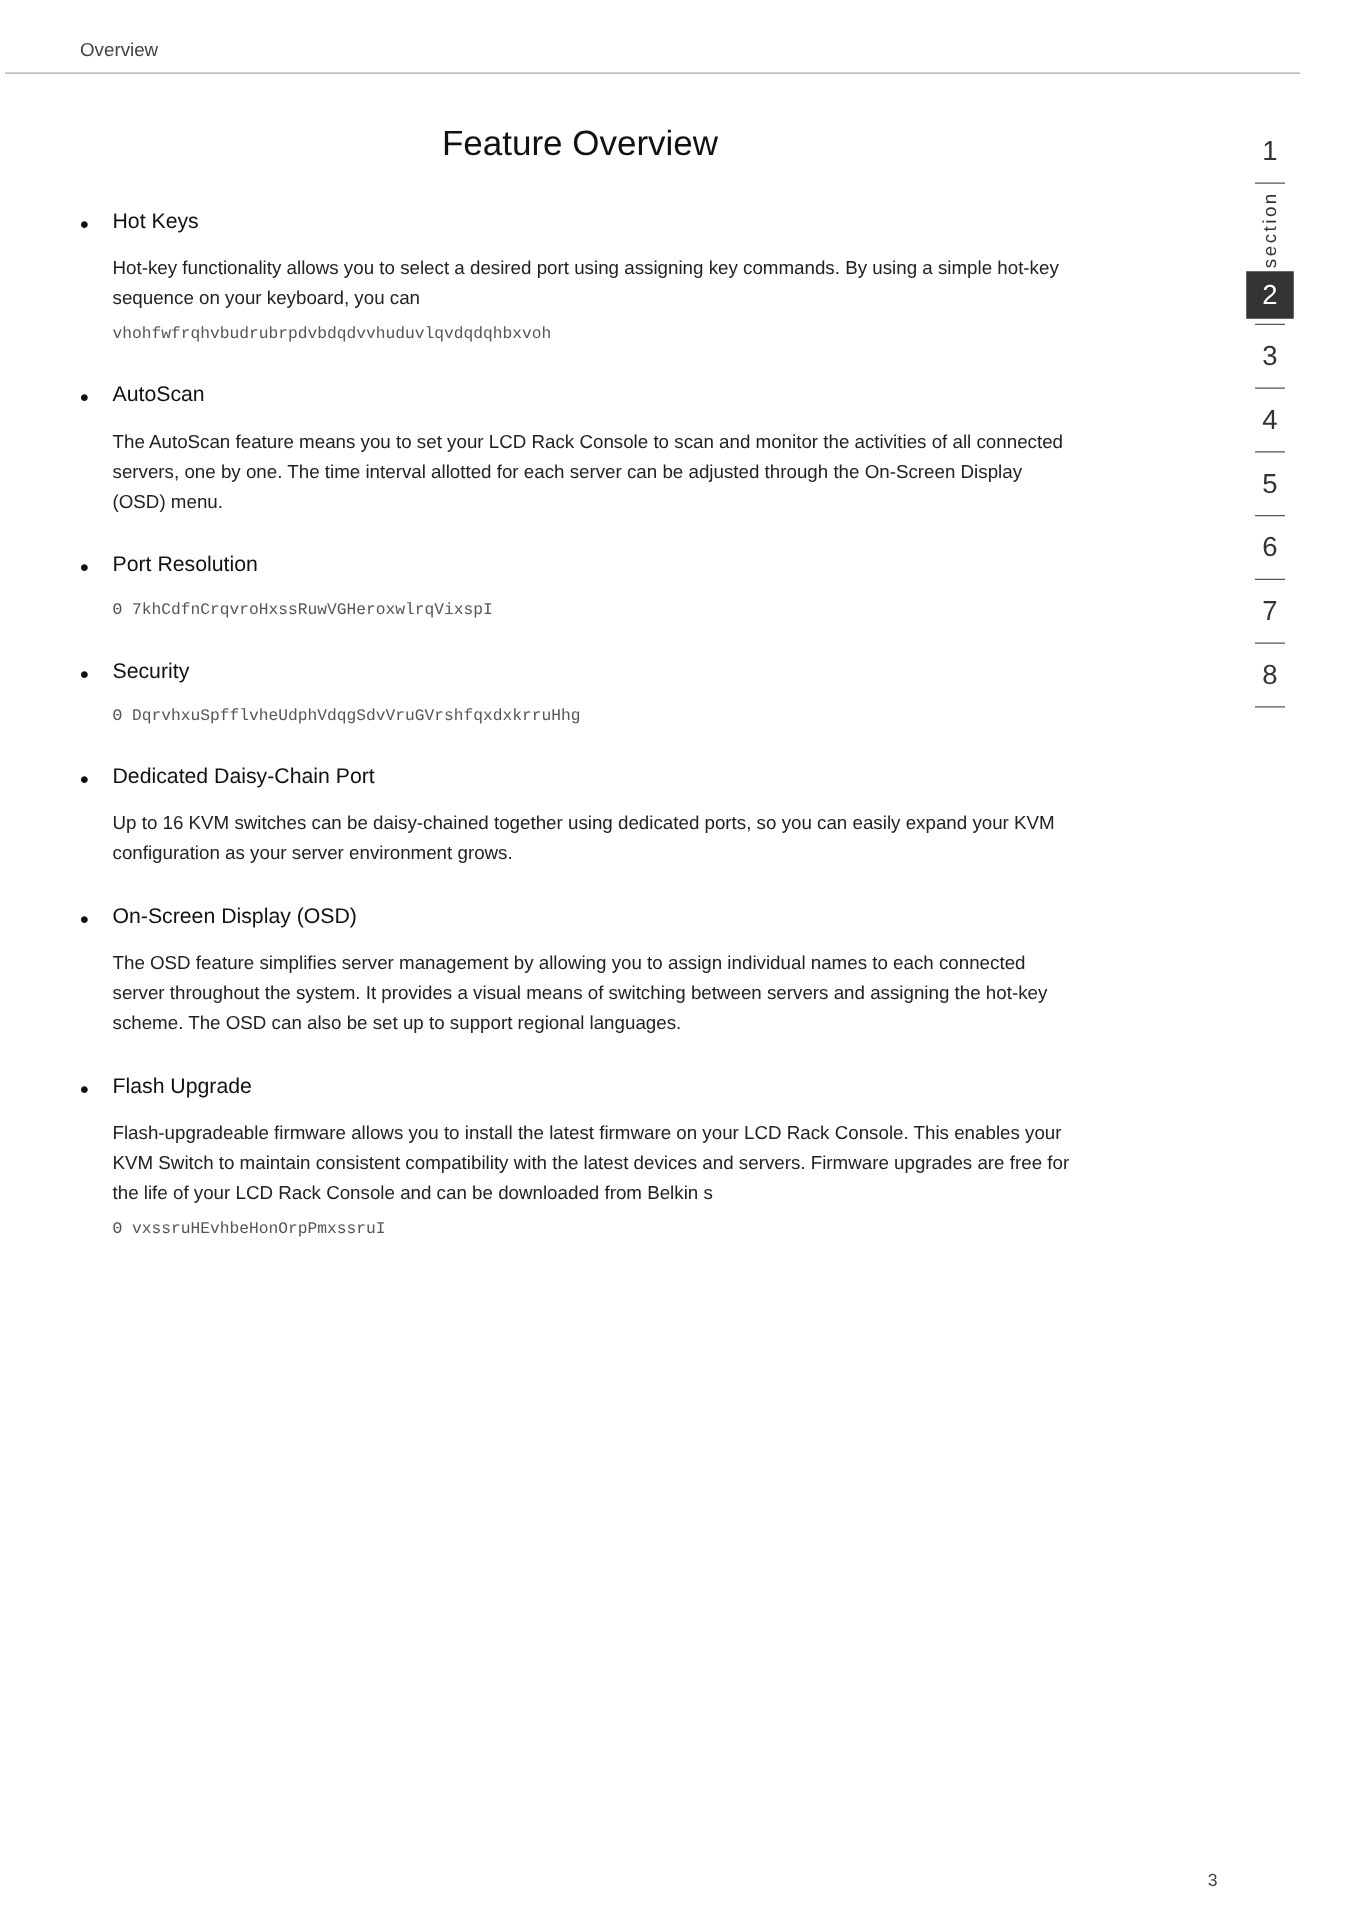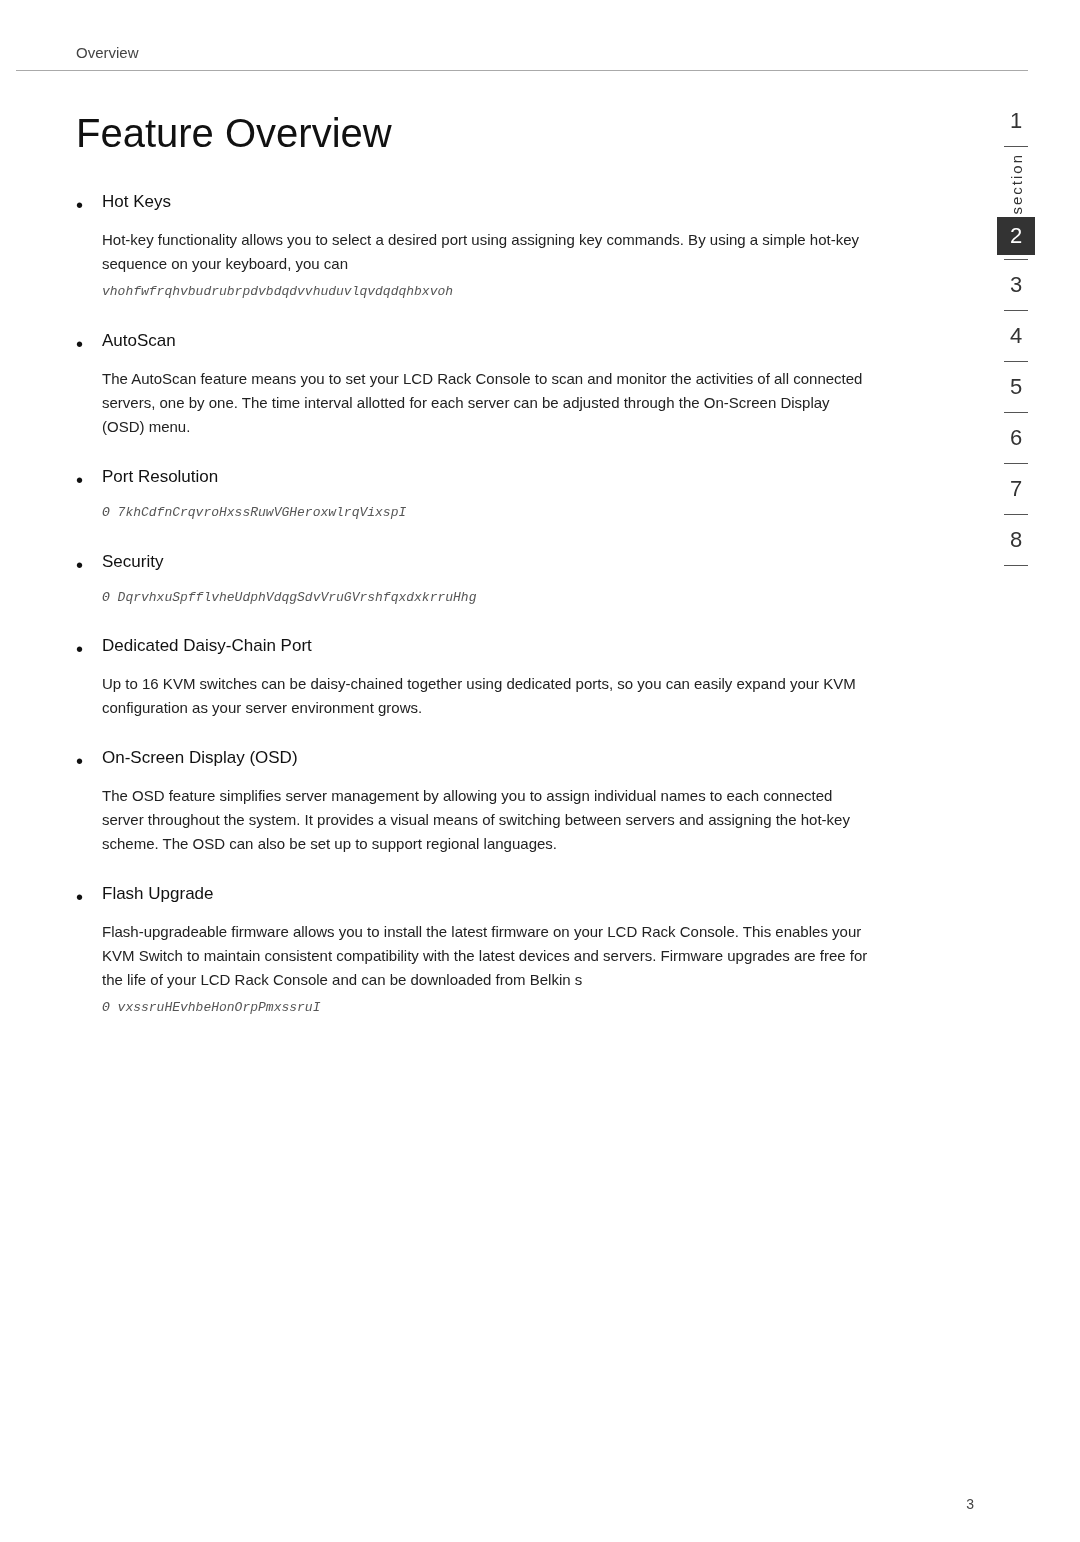--- a/index.html
+++ b/index.html
@@ -14,21 +14,21 @@
       width: 1080px;
       min-height: 1542px;
       position: relative;
       color: #222;
     }
 
     .page-wrapper {
       width: 1044px;
       min-height: 1542px;
       position: relative;
-      padding: 16px;
+      padding: 4px;
     }
 
     
     .breadcrumb-area {
       padding: 28px 60px 0 60px;
       border-bottom: 1px solid #aaa;
       padding-bottom: 8px;
     }
 
     .breadcrumb-text {
@@ -37,24 +37,25 @@
     }
 
     
     .main-content {
       padding: 40px 60px 60px 60px;
       max-width: 920px;
     }
 
     
     .page-title {
-      font-size: 40px;
+      font-size: 28px;
       font-weight: normal;
       color: #111;
       margin-bottom: 36px;
+      text-align: center;
     }
 
     
     .feature-list {
       list-style: none;
       padding: 0;
     }
 
     .feature-item {
       margin-bottom: 28px;
@@ -91,21 +92,20 @@
     }
 
     .feature-garbled {
       font-size: 15px;
       color: #555;
       line-height: 1.6;
       font-family: 'Courier New', monospace;
       font-size: 13px;
       letter-spacing: 0px;
       word-break: break-all;
-      font-style: italic;
     }
 
     
     .right-sidebar {
       position: absolute;
       right: 0;
       top: 0;
       width: 56px;
       height: 1542px;
       display: flex;

